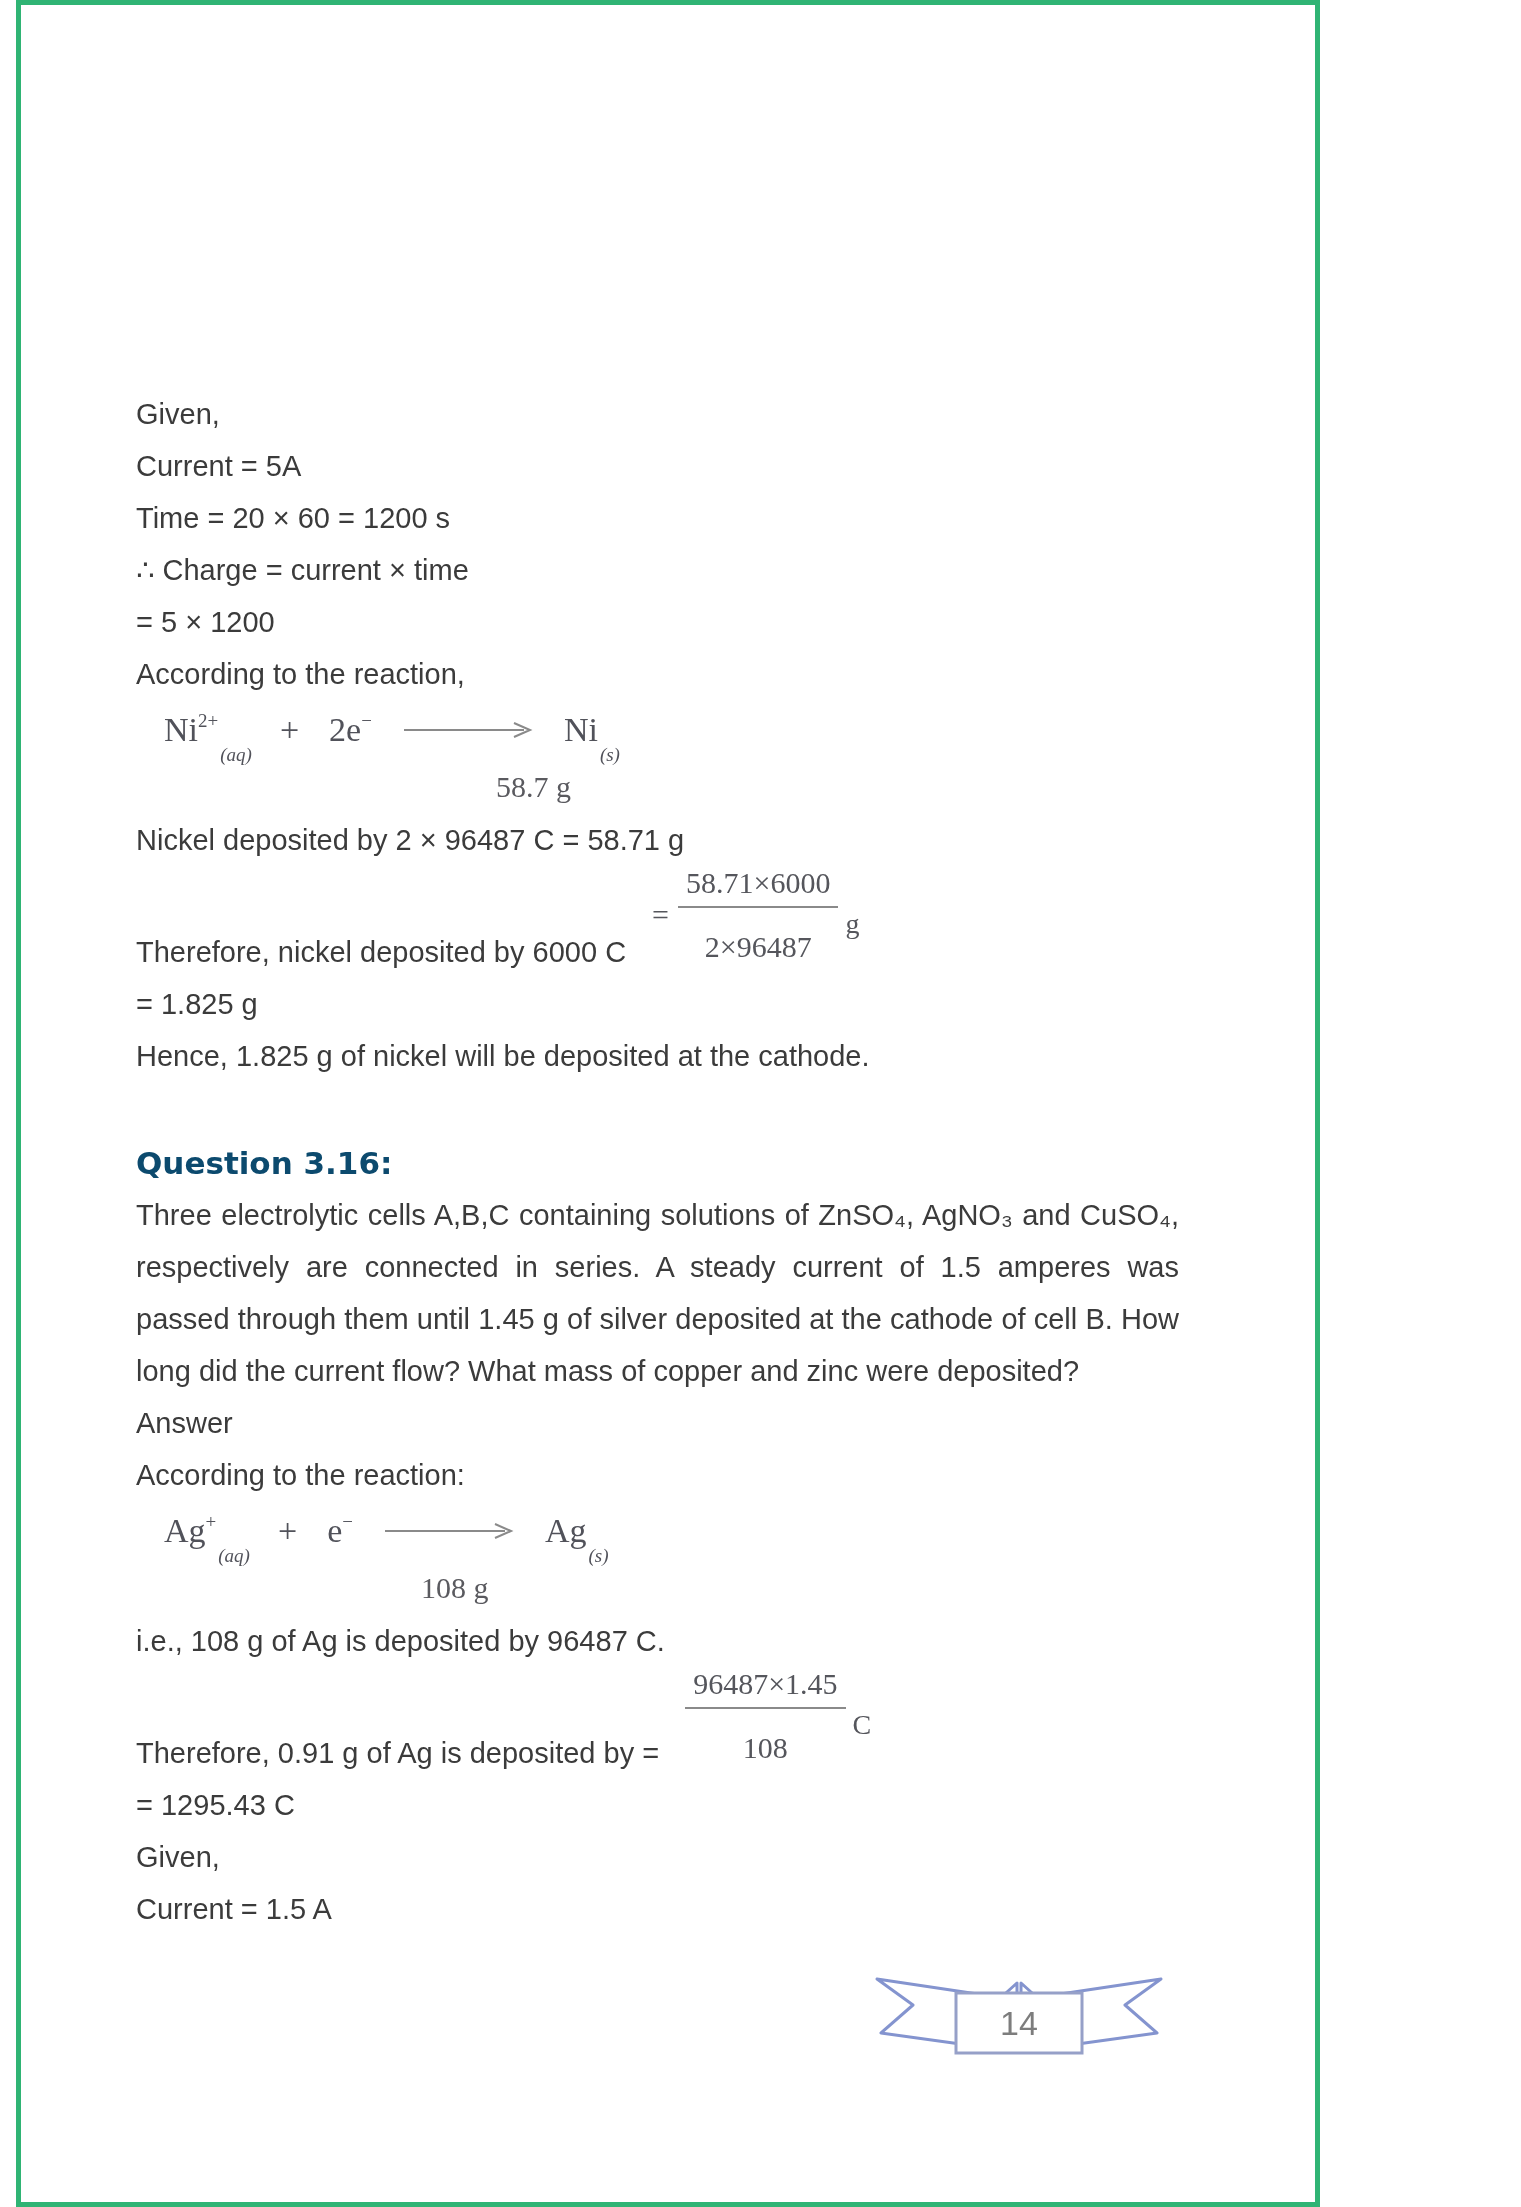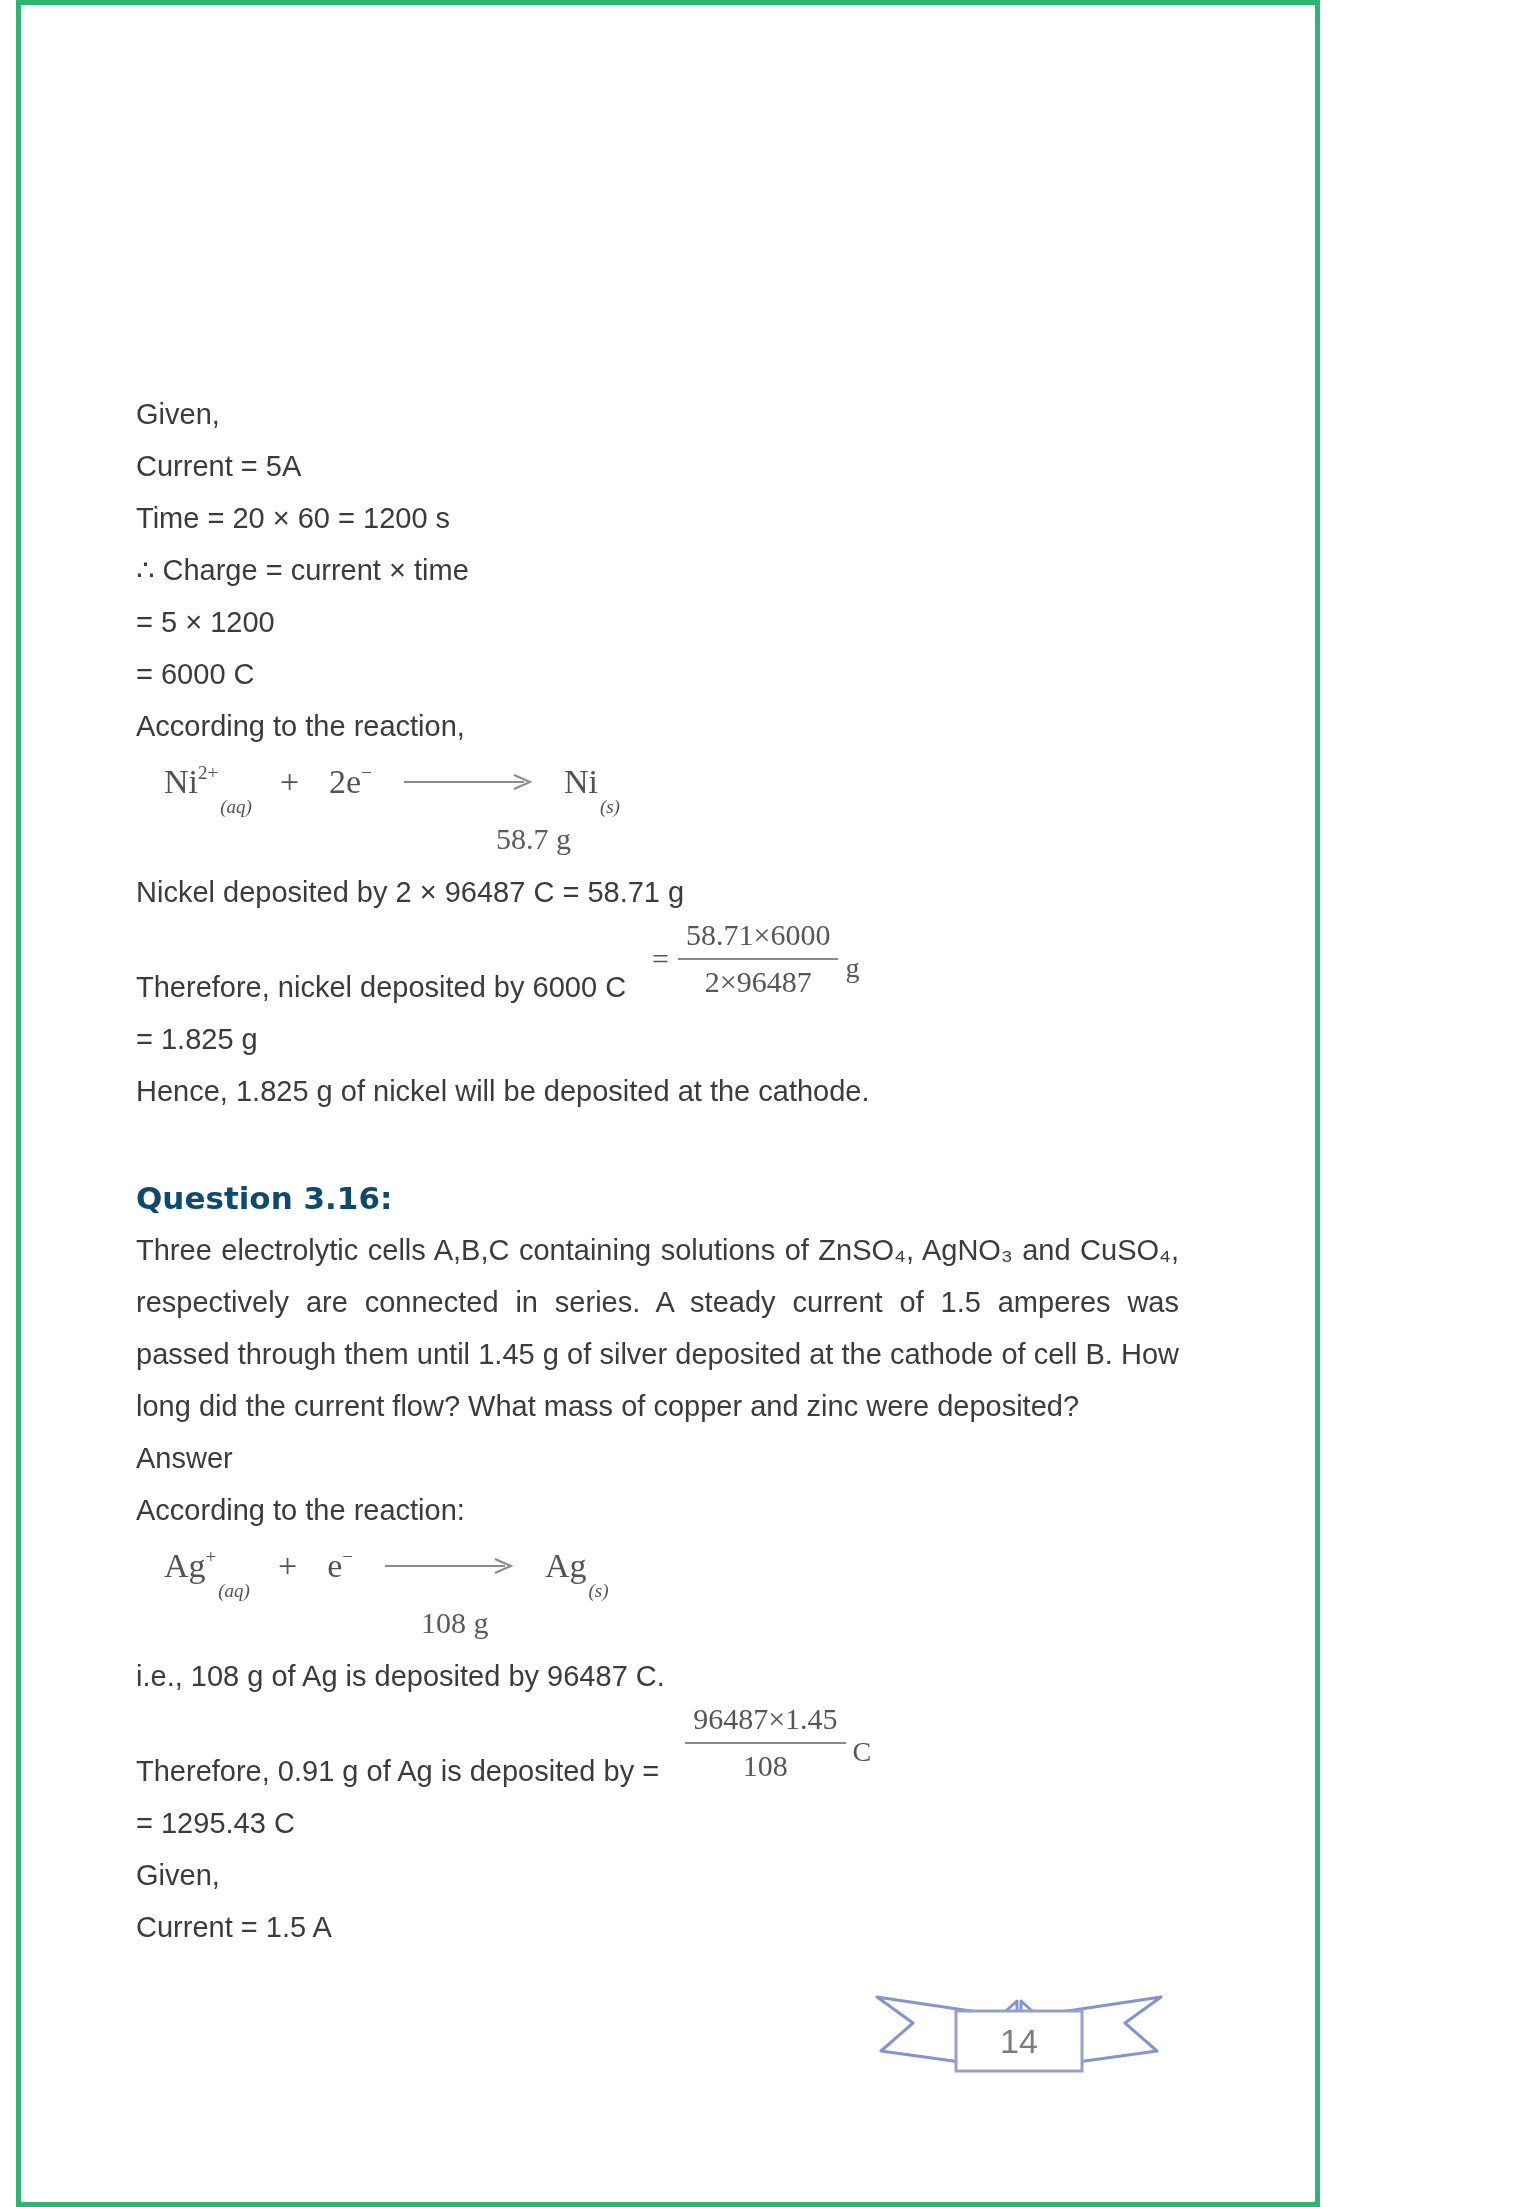--- a/index.html
+++ b/index.html
@@ -41,41 +41,40 @@
   
   .calc-row{display:flex;align-items:flex-end;}
   .calc-row .prefix{line-height:52px;}
   .frac-group{
     display:flex;align-items:center;margin-left:26px;margin-bottom:14px;
     font-family:"Liberation Serif","DejaVu Serif",serif;color:#55565c;
   }
   .frac-eq{font-size:30px;margin-right:9px;}
   .frac{display:flex;flex-direction:column;text-align:center;font-size:30px;line-height:1.15;}
   .frac .num{padding:0 8px 5px;border-bottom:2px solid #8a8a8a;text-align:right;}
-  .frac .den{padding-top:5px;}
+  .frac .den{padding-top:22px;}
   .frac-unit{font-size:28px;margin-left:7px;transform:translateY(9px);}
   
   .ribbon-wrap{display:flex;justify-content:flex-end;margin-top:34px;}
   .ribbon-num{
     font-family:"Liberation Sans","DejaVu Sans",sans-serif;
     font-size:34px;fill:#7d7d7d;
   }
 </style>
 </head>
 <body>
 
 <div class="page">
   <div class="content">
 
     <p>Given,</p>
     <p>Current = 5A</p>
     <p>Time = 20 × 60 = 1200 s</p>
     <p>∴ Charge = current × time</p>
     <p>= 5 × 1200</p>
-    <p>= 6000 C</p>
     <p>According to the reaction,</p>
 
     <div class="equation">
       <span class="sp"><span>Ni</span><sup>2+</sup><sub>(aq)</sub></span>
       <span class="op">+</span>
       <span class="sp"><span>2e</span><sup>−</sup></span>
       <svg class="arrow-svg" width="132" height="18" viewBox="0 0 132 18">
         <line x1="2" y1="9" x2="122" y2="9" stroke="#8a8a8a" stroke-width="2"></line>
         <path d="M112,2 L128,9 L112,16" fill="none" stroke="#8a8a8a" stroke-width="2"></path>
       </svg>

